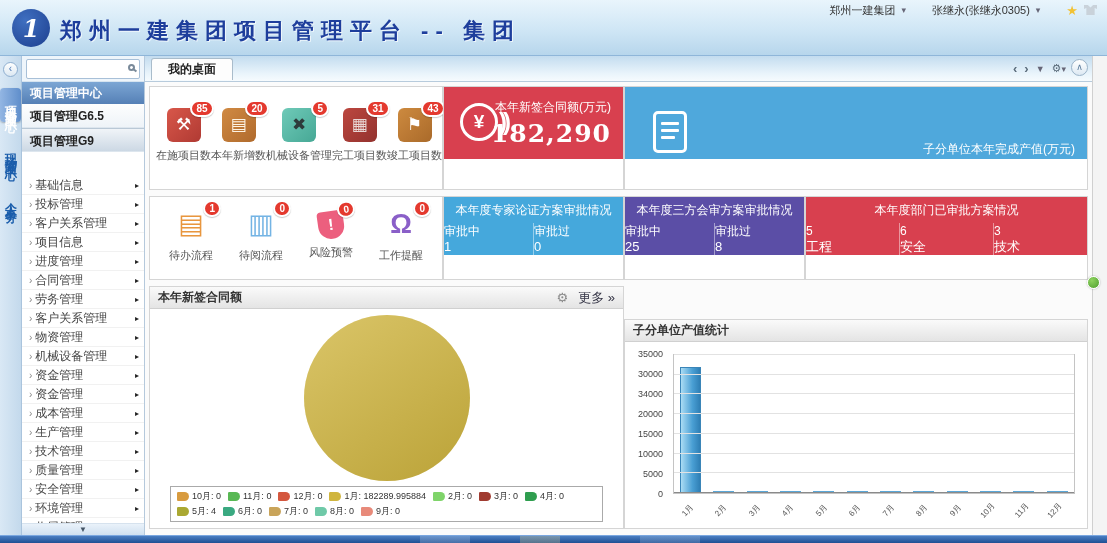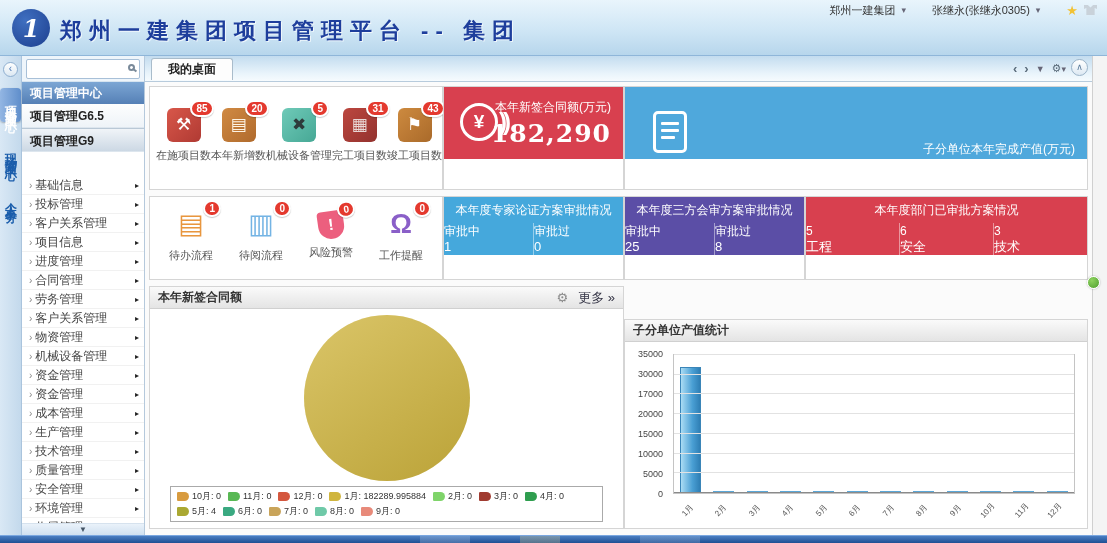--- a/index.html
+++ b/index.html
@@ -556,21 +556,21 @@
               <span class="cptitle">子分单位产值统计</span>
             </div>
             <div class="cpbody">
               <div class="barwrap" id="barchart">
                 <div class="ylabels" id="ylabels">
                     <div class="ylab" style="bottom: 0%;">0</div>
                     <div class="ylab" style="bottom: 14.2857%;">5000</div>
                     <div class="ylab" style="bottom: 28.5714%;">10000</div>
                     <div class="ylab" style="bottom: 42.8571%;">15000</div>
                     <div class="ylab" style="bottom: 57.1429%;">20000</div>
-                    <div class="ylab" style="bottom: 71.4286%;">17000</div>
+                    <div class="ylab" style="bottom: 71.4286%;">34000</div>
                     <div class="ylab" style="bottom: 85.7143%;">30000</div>
                     <div class="ylab" style="bottom: 100%;">35000</div>
                   </div>
                 <div class="plot" id="plot">
                   <div class="bcols" id="bcols">
                       <div class="bcol">
                         <div class="bar" style="height: 91.4%;"></div>
                       </div>
                       <div class="bcol">
                         <div class="bar zero"></div>

